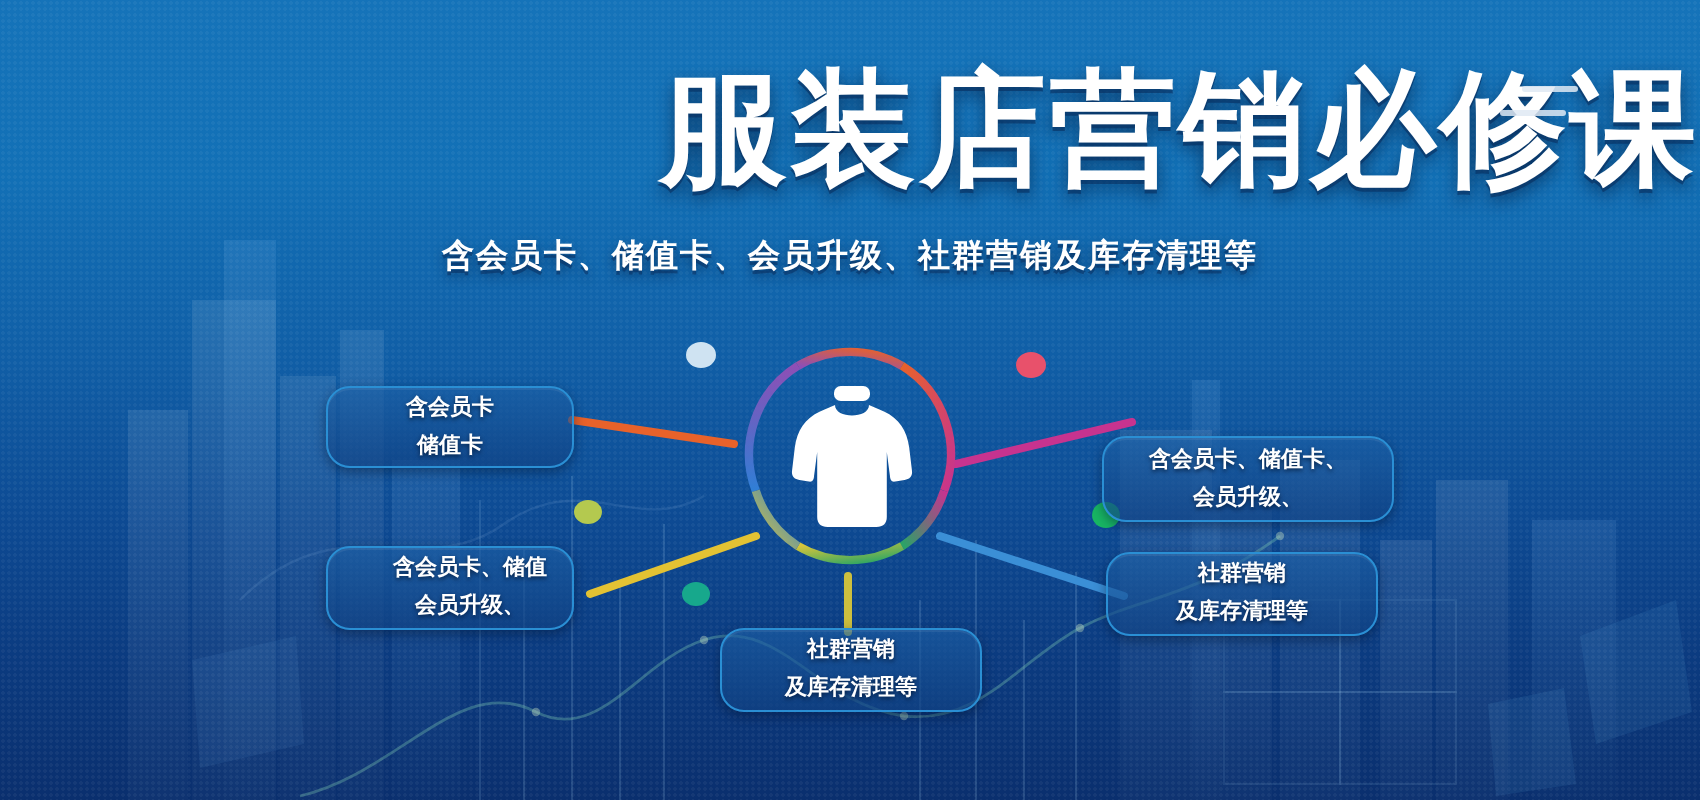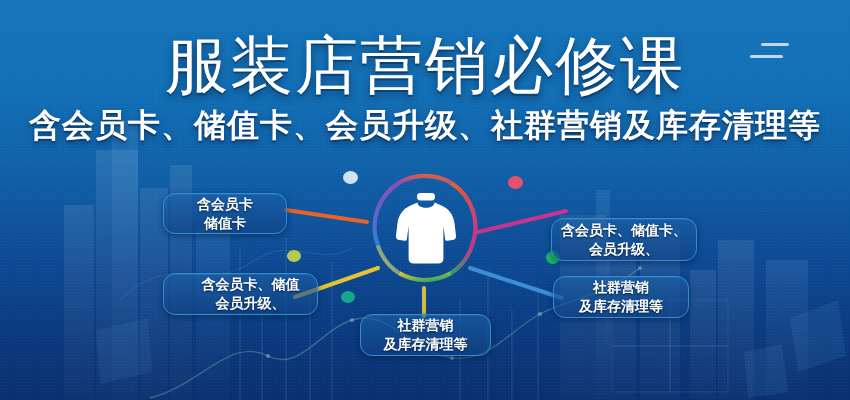--- a/index.html
+++ b/index.html
@@ -17,28 +17,29 @@
     background-image:radial-gradient(rgba(255,255,255,.045) 1px,transparent 1px);
     background-size:3px 3px;
     pointer-events:none;
   }
   
   .bg-art{position:absolute;inset:0;pointer-events:none;}
   .bg-art svg{position:absolute;left:0;top:0;}
   
   .title-wrap{position:absolute;left:0;top:34px;width:850px;text-align:center;}
   .main-title{
-    font-size:63px;line-height:1;font-weight:normal;color:#ffffff;
+    font-size:63px;line-height:1;font-weight:bold;color:#ffffff;
     letter-spacing:2px;
     text-shadow:0 2px 0 rgba(8,42,90,.55),0 4px 9px rgba(4,24,56,.55);
     white-space:nowrap;
+    text-align:right;
   }
   .sub-title{
-    margin-top:12px;
-    font-size:32px;line-height:1;font-weight:bold;color:#ffffff;
+    margin-top:24px;
+    font-size:16px;line-height:1;font-weight:bold;color:#ffffff;
     letter-spacing:1px;
     text-shadow:0 2px 0 rgba(8,42,90,.5),0 3px 6px rgba(4,24,56,.5);
     white-space:nowrap;
   }
   .tick{position:absolute;background:#dfe9f3;height:3px;border-radius:2px;opacity:.85;}
   
   .connectors{position:absolute;left:0;top:0;width:850px;height:400px;}
   
   .hub{
     position:absolute;left:367px;top:170px;width:116px;height:116px;
@@ -49,21 +50,21 @@
   
   .dot{position:absolute;border-radius:50%;}
   
   .lbl{
     position:absolute;
     border:1.4px solid #2a8fd4;
     border-radius:12px;
     background:linear-gradient(180deg,rgba(28,96,166,.62) 0%,rgba(16,66,132,.68) 100%);
     box-shadow:0 2px 6px rgba(3,20,48,.45), inset 0 1px 0 rgba(255,255,255,.07);
     color:#ffffff;
-    font-size:14px;font-weight:bold;line-height:19px;
+    font-size:11px;font-weight:bold;line-height:19px;
     text-align:center;
     display:flex;flex-direction:column;align-items:center;justify-content:center;
     text-shadow:0 1px 2px rgba(3,20,48,.8);
     box-sizing:border-box;
     white-space:nowrap;
   }
   .lbl span{display:block;}
 </style>
 </head>
 <body>
@@ -238,21 +239,21 @@
   <div class="lbl" style="left:163px;top:193px;width:124px;height:41px;">
     <span>含会员卡</span>
     <span>储值卡</span>
   </div>
 
   <div class="lbl" style="left:551px;top:190px;width:146px;height:43px;margin-top:28px;">
     <span>含会员卡、储值卡、</span>
     <span>会员升级、</span>
   </div>
 
-  <div class="lbl" style="left:163px;top:273px;width:155px;height:42px;padding-left:20px;">
+  <div class="lbl" style="left:163px;top:273px;width:124px;height:42px;padding-left:20px;">
     <span>含会员卡、储值</span>
     <span>会员升级、</span>
   </div>
 
   <div class="lbl" style="left:553px;top:276px;width:136px;height:42px;">
     <span>社群营销</span>
     <span>及库存清理等</span>
   </div>
 
   <div class="lbl" style="left:360px;top:314px;width:131px;height:42px;">

